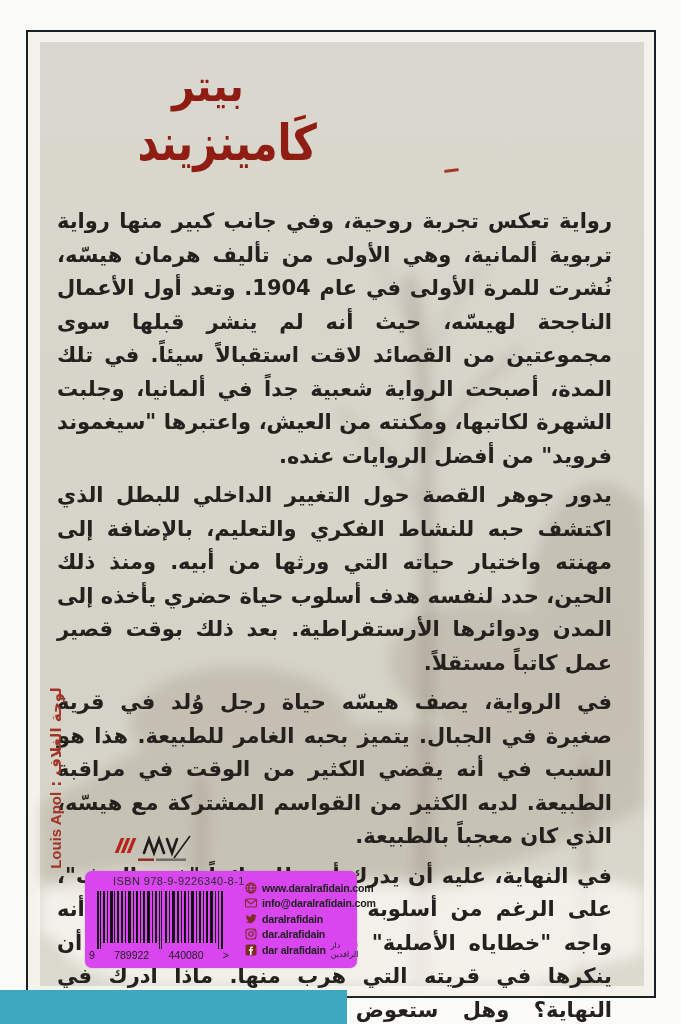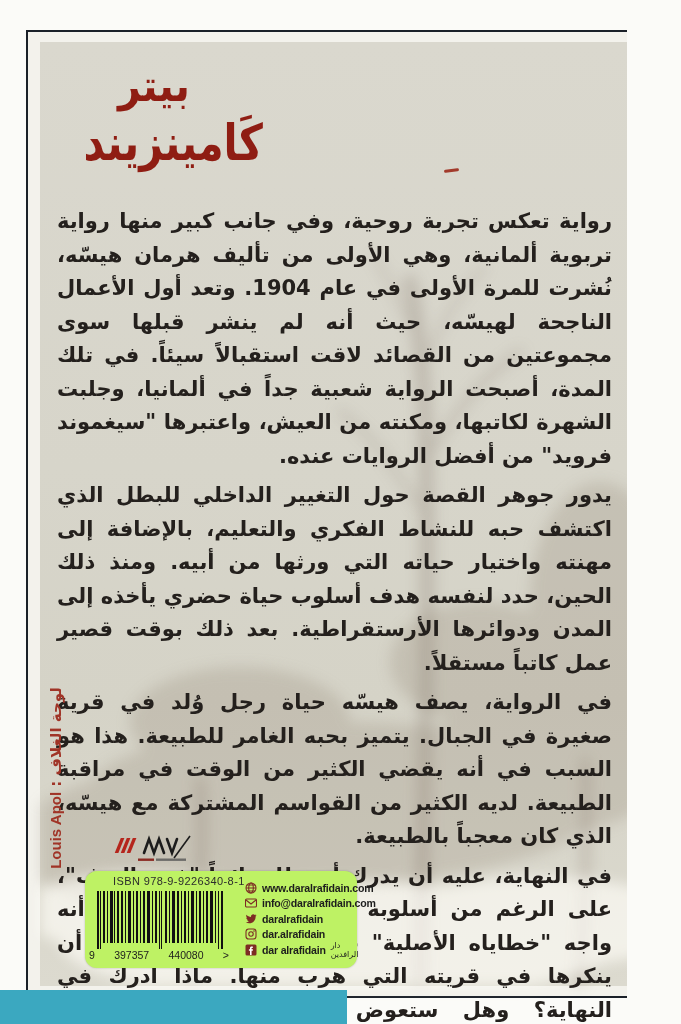--- a/index.html
+++ b/index.html
@@ -2,21 +2,21 @@
 <html lang="ar"><head>
 <meta charset="utf-8">
 <style>
   html,body{margin:0;padding:0;}
   body{
     width:681px;height:1024px;
     background:#fbfbf8;
     font-family:"DejaVu Sans", sans-serif;
     overflow:hidden;
   }
-  .page{position:relative;width:627px;height:1024px;overflow:hidden;}
+  .page{position:relative;width:681px;height:1024px;overflow:hidden;}
 
   
   .frame{
     position:absolute;left:26px;top:30px;width:630px;height:968px;
     box-sizing:border-box;border:2.5px solid #1a2028;background:#f3f2ec;
   }
   
   .paper{
     position:absolute;left:40px;top:42px;width:604px;height:944px;
     background:linear-gradient(180deg,#dad8ce 0%,#d7d5ca 45%,#d5d3c7 70%,#dcdacf 100%);
@@ -45,21 +45,21 @@
     color:#a03427;font-size:15px;font-weight:bold;white-space:nowrap;
   }
   .side-credit .latin{font-family:"Liberation Sans", sans-serif;}
 
   
   .studio-logo{position:absolute;left:110px;top:835px;width:92px;height:30px;}
 
   
   .isbn-box{
     position:absolute;left:85px;top:871px;width:272px;height:97px;
-    background:#bef264;border-radius:12px;box-shadow:0 0 2px rgba(0,0,0,.25);
+    background:#d946ef;border-radius:7px;box-shadow:0 0 2px rgba(0,0,0,.25);
     font-family:"Liberation Sans", sans-serif;
   }
   .isbn-label{position:absolute;left:28px;top:4px;font-size:11px;color:#2c2c2c;letter-spacing:.4px;white-space:nowrap;}
   .barcode{position:absolute;left:12px;top:20px;width:126px;height:58px;}
   .barcode-digits{
     position:absolute;left:4px;top:78px;width:140px;
     display:flex;justify-content:space-between;
     font-size:10.5px;color:#1c1c1c;
   }
   .contacts{position:absolute;left:160px;top:9px;width:128px;}
@@ -172,21 +172,21 @@
         <rect x="106" y="0" width="1" height="52"></rect>
           <rect x="109" y="0" width="2" height="52"></rect>
         <rect x="113" y="0" width="3" height="52"></rect>
           <rect x="118" y="0" width="1" height="52"></rect>
         <rect x="121" y="0" width="1" height="58"></rect>
           <rect x="124" y="0" width="2" height="58"></rect>
       </g>
     </svg>
     <div class="barcode-digits">
       <span>9</span>
-      <span>397357</span>
+      <span>789922</span>
       <span>440080</span>
       <span>&gt;</span>
     </div>
 
     <div class="contacts">
       <div class="contact-row">
         <span class="cicon">
           <svg viewBox="0 0 12 12" width="12" height="12">
               <g stroke="#7d2c24" stroke-width="1.1" fill="none">
                 <circle cx="6" cy="6" r="5"></circle>

